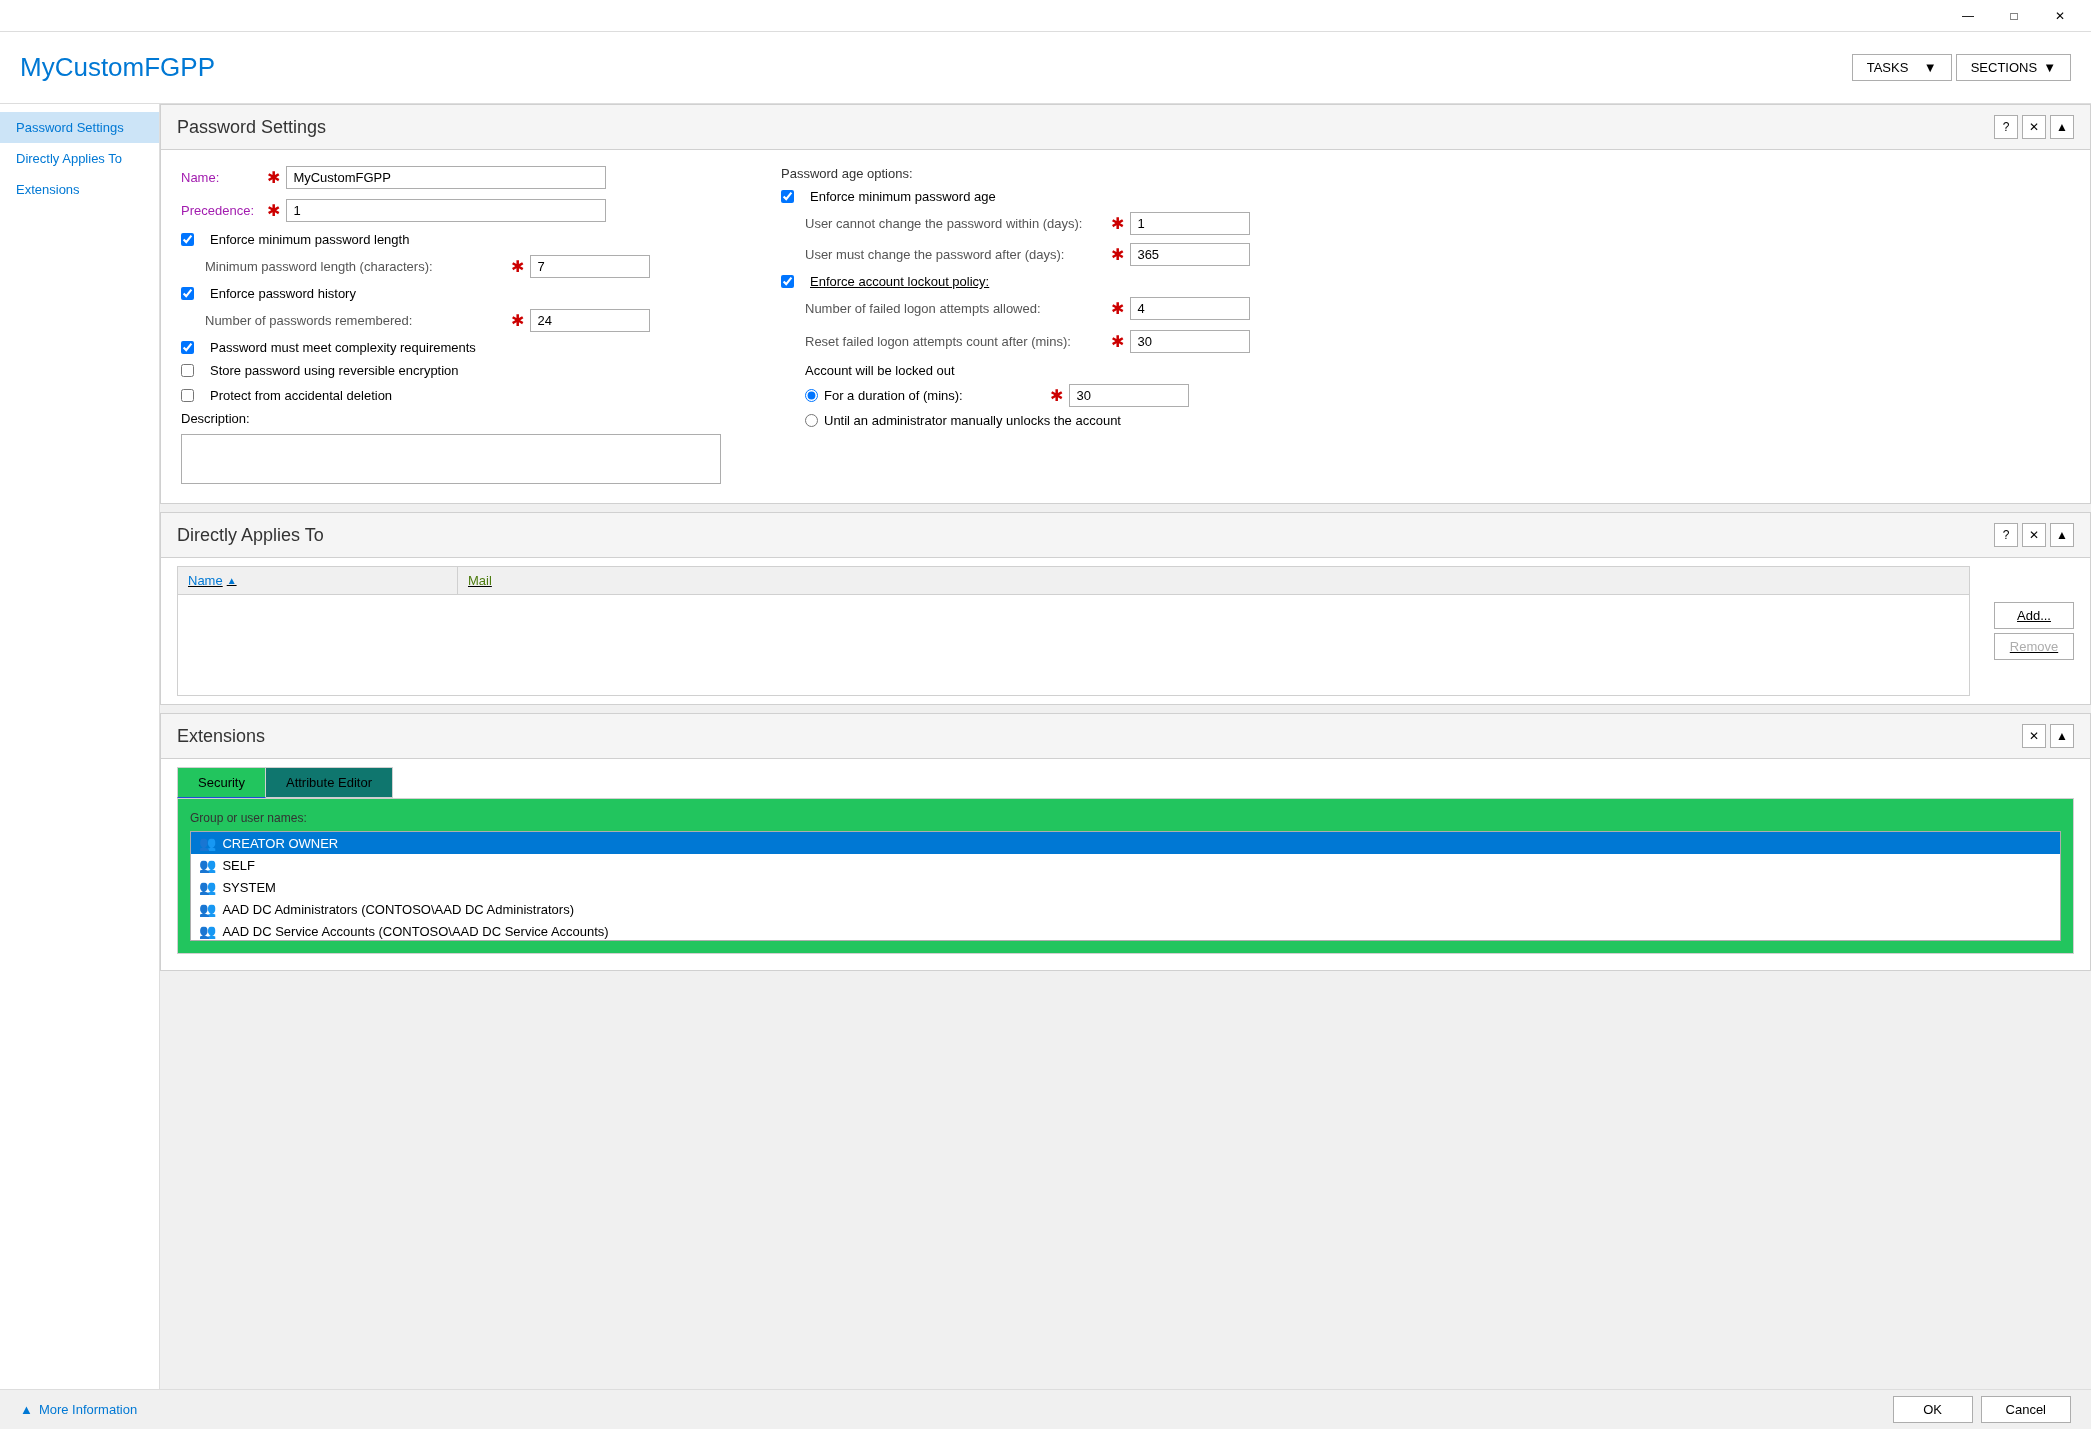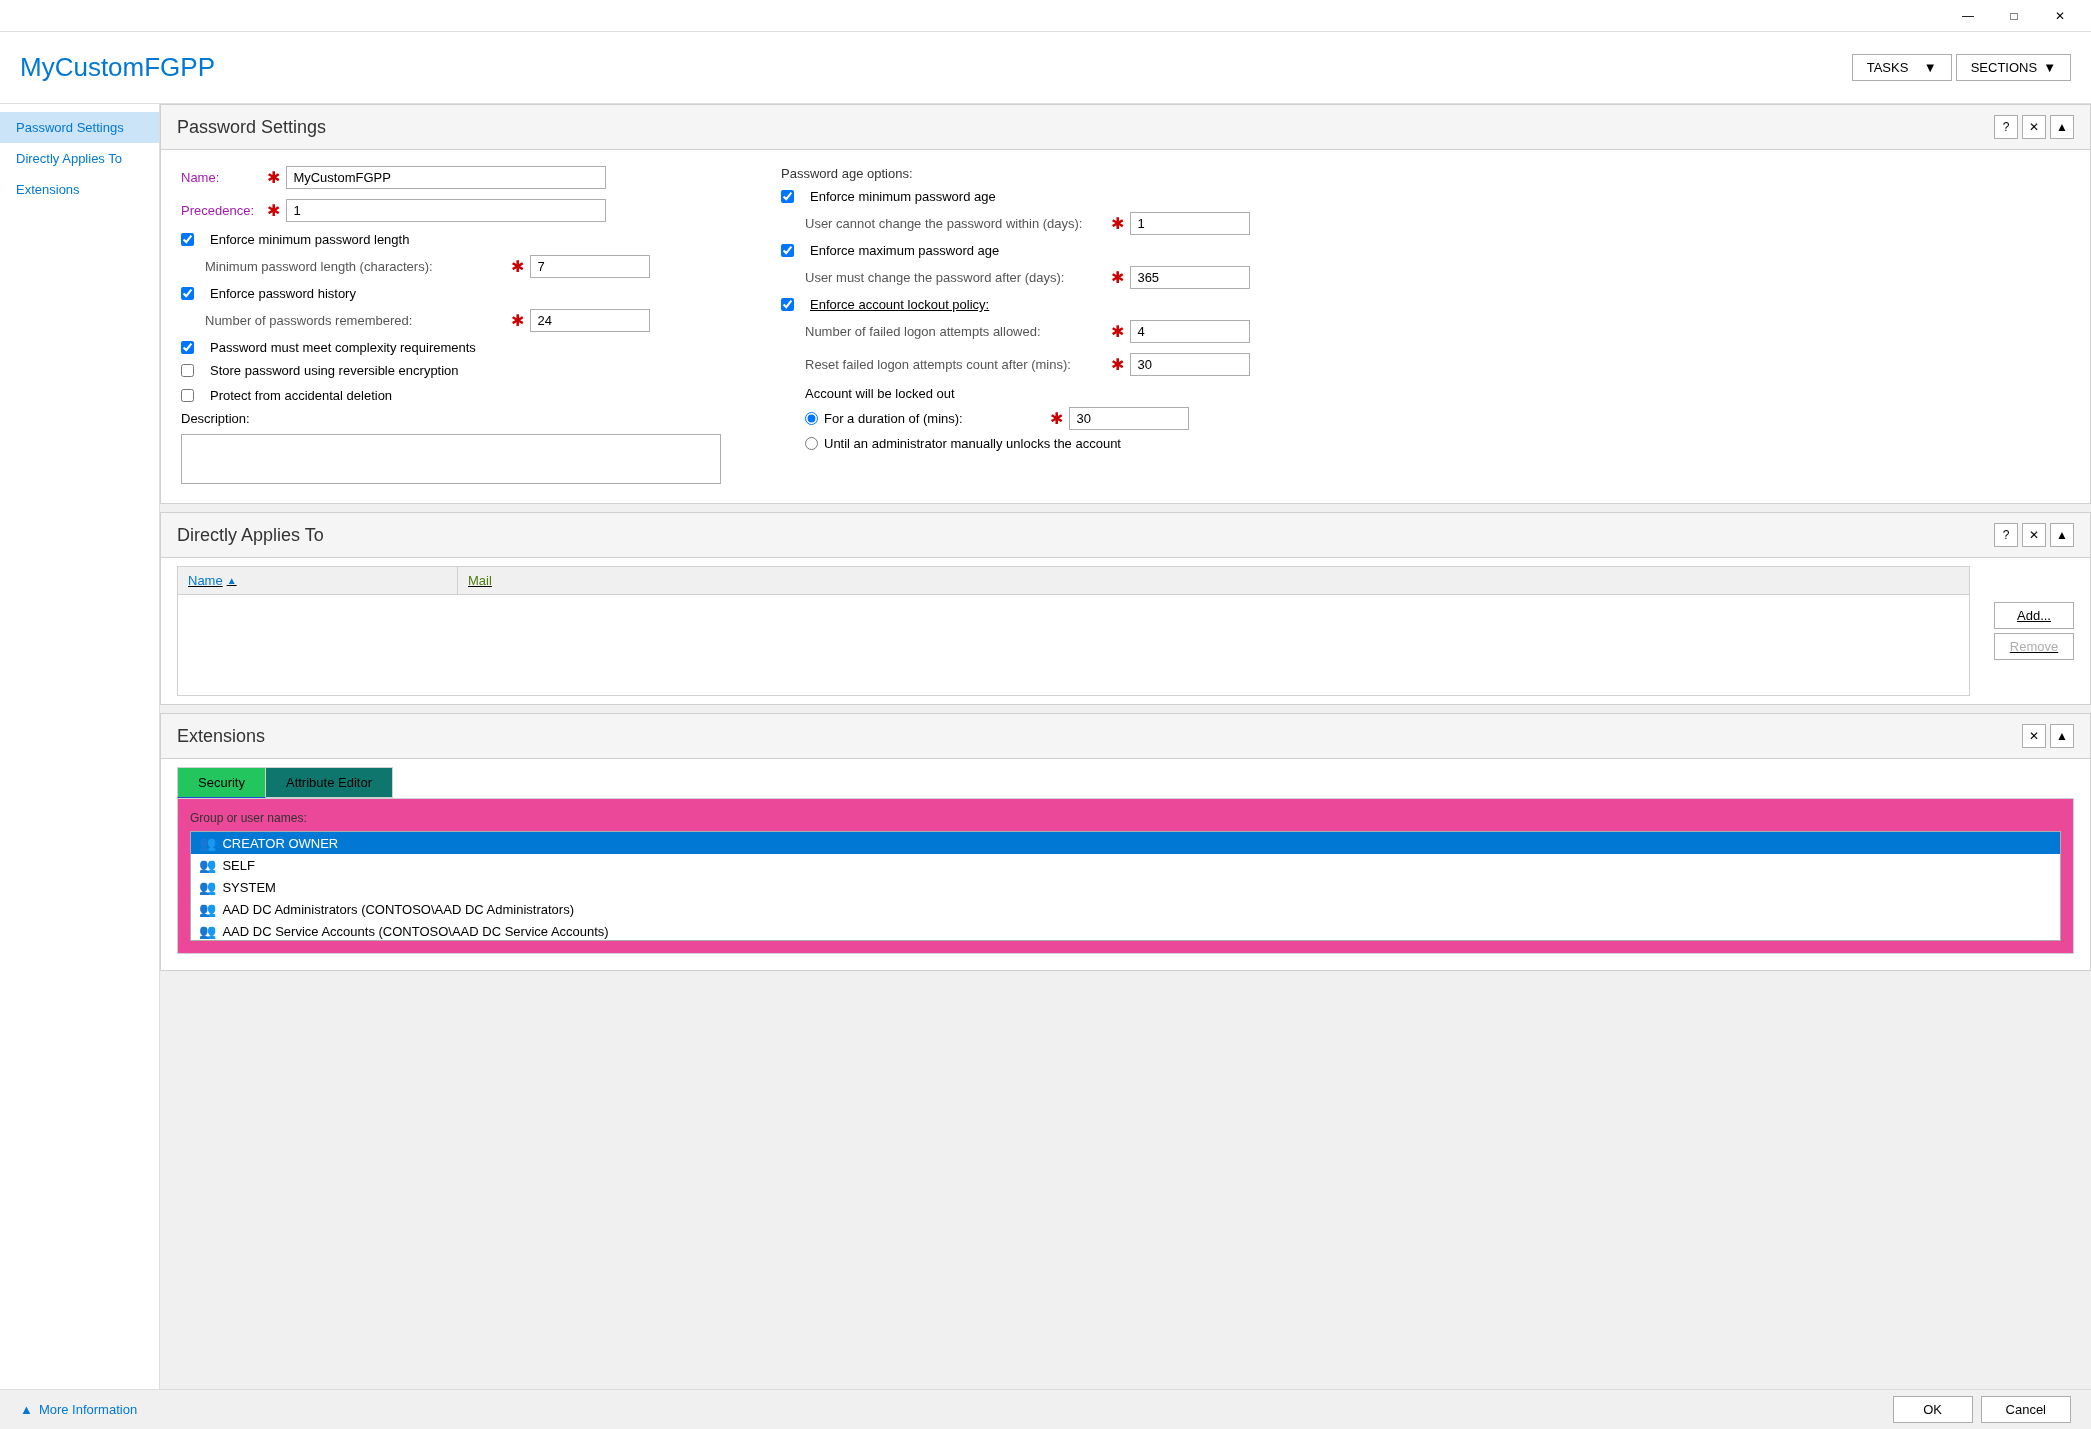--- a/index.html
+++ b/index.html
@@ -285,21 +285,21 @@
     }
     .tab.active {
       background: #22c55e;
       border-bottom: 1px solid #1d4ed8;
       z-index: 1;
     }
 
     .tab-panel {
       border: 1px solid #d0d0d0;
       border-top: none;
-      background: #ec4899;
+      background: #22c55e;
       padding: 12px;
       min-height: 140px;
     }
     .group-label {
       font-size: 12px;
       margin-bottom: 6px;
       color: #333;
     }
     .user-list {
       border: 1px solid #adadad;
@@ -482,24 +482,20 @@
             <div class="checkbox-row">
               <input type="checkbox" checked="" id="min-age" style="">
               <label for="min-age">Enforce minimum password age</label>
             </div>
             <div class="indented form-row">
               <span class="indented-label">User cannot change the password within (days):</span>
               <span class="required-star">✱</span>
               <input type="text" class="small-input" value="1" style="">
             </div>
 
-            <div class="checkbox-row">
-              <input type="checkbox" checked="" id="max-age" style="">
-              <label for="max-age">Enforce maximum password age</label>
-            </div>
             <div class="indented form-row">
               <span class="indented-label">User must change the password after (days):</span>
               <span class="required-star">✱</span>
               <input type="text" class="small-input" value="365" style="">
             </div>
 
             <div class="checkbox-row" style="margin-top:8px;text-decoration:underline;">
               <input type="checkbox" checked="" id="lockout" style="">
               <label for="lockout">Enforce account lockout policy:</label>
             </div>

